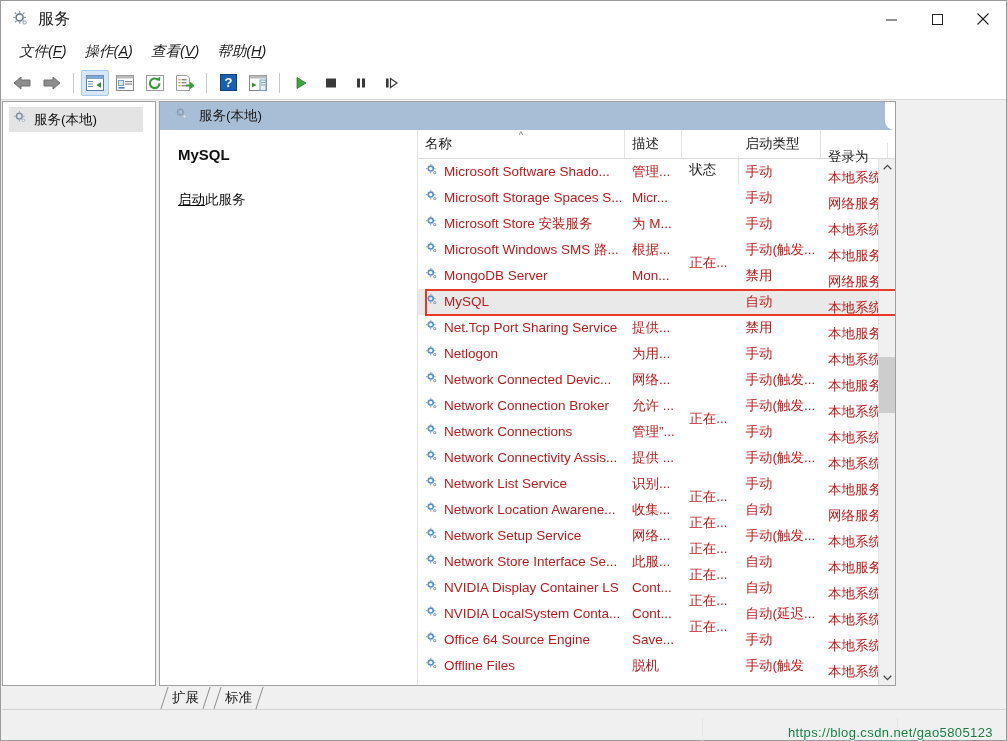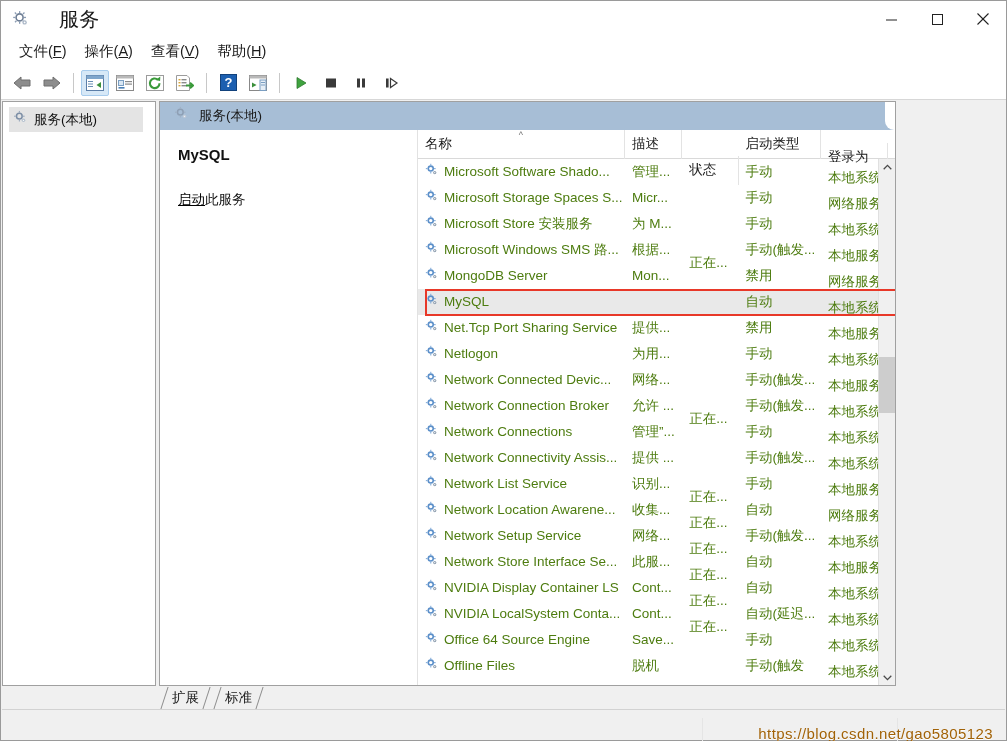--- a/index.html
+++ b/index.html
@@ -20,36 +20,36 @@
   .titlebar {
     position: absolute; left: 0; top: 0; width: 1005px; height: 36px;
     background: #ffffff;
     display: flex; align-items: center;
   }
   .title-icon {
     width: 18px; height: 18px; margin-left: 11px; margin-right: 8px;
     position: relative; flex: none;
   }
   .title-text {
-    font-size: 20px; color: #1a1a1a; letter-spacing: .3px; margin-left: 21px;
+    font-size: 16px; color: #1a1a1a; letter-spacing: .3px;
   }
   .winbtns { margin-left: auto; display: flex; height: 36px; }
   .winbtn {
     width: 46px; height: 36px; display: flex; align-items: center; justify-content: center;
     color: #222;
   }
   .winbtn svg { display: block; }
 
   
   .menubar {
     position: absolute; left: 0; top: 36px; width: 1005px; height: 29px;
     background: #ffffff; display: flex; align-items: center; padding-left: 9px;
   }
   .menuitem {
-    font-size: 14.5px; color: #1d1d1d; padding: 3px 9px; white-space: nowrap;
+    font-size: 14.5px; color: #1d1d1d; padding: 3px 9px; white-space: nowrap; font-style: italic;
   }
   .menuitem u { text-decoration: underline; }
 
   
   .toolbar {
     position: absolute; left: 0; top: 65px; width: 1005px; height: 34px;
     background: #ffffff; display: flex; align-items: center; padding-left: 6px;
     border-bottom: 1px solid #d7d7d7;
   }
   .tb {
@@ -129,21 +129,21 @@
   .col-name  { width: 230px; }
   .col-desc  { width: 63px; }
   .col-state { width: 62px; margin-top: 26px; }
   .col-start { width: 91px; }
   .col-logon { width: 74px; margin-top: 13px; }
   .col-pad   { flex: 1; border-right: none; }
 
   .rows { position: relative; }
   .row {
     display: flex; height: 26px; align-items: center;
-    font-size: 13.5px; color: #4d7c0f; white-space: nowrap;
+    font-size: 13.5px; color: #b91c1c; white-space: nowrap;
   }
   .row.selected { background: #e9e9e9; }
   .cell { height: 26px; display: flex; align-items: center; overflow: hidden; }
   .cell.name { padding-left: 7px; gap: 5px; }
   .cell.other { padding-left: 7px; }
 
   .redbox {
     position: absolute; left: 7px; top: 159px; width: 518px; height: 27px;
     border: 2px solid #e83828; pointer-events: none; z-index: 5;
   }
@@ -179,21 +179,21 @@
   }
   .tab::before { left: 5px; transform: skewX(-18deg); }
   .tab::after  { right: 5px; transform: skewX(-18deg); }
 
   .statusbar {
     position: absolute; left: 1px; top: 708px; width: 1003px; height: 31px;
     background: #f0f0f0; border-top: 1px solid #d2d2d2;
   }
   .watermark {
     position: absolute; right: 12px; top: 15px;
-    font-size: 15px; color: #a16207; letter-spacing: .4px;
+    font-size: 13px; color: #15803d; letter-spacing: .4px;
     text-shadow: 0 1px 0 #ffffff;
   }
   .wm-sep { position: absolute; top: 8px; width: 1px; height: 23px; background: #e5e5e5; }
 </style>
 </head>
 <body>
 
 <div id="app">
 
   <div class="titlebar">

